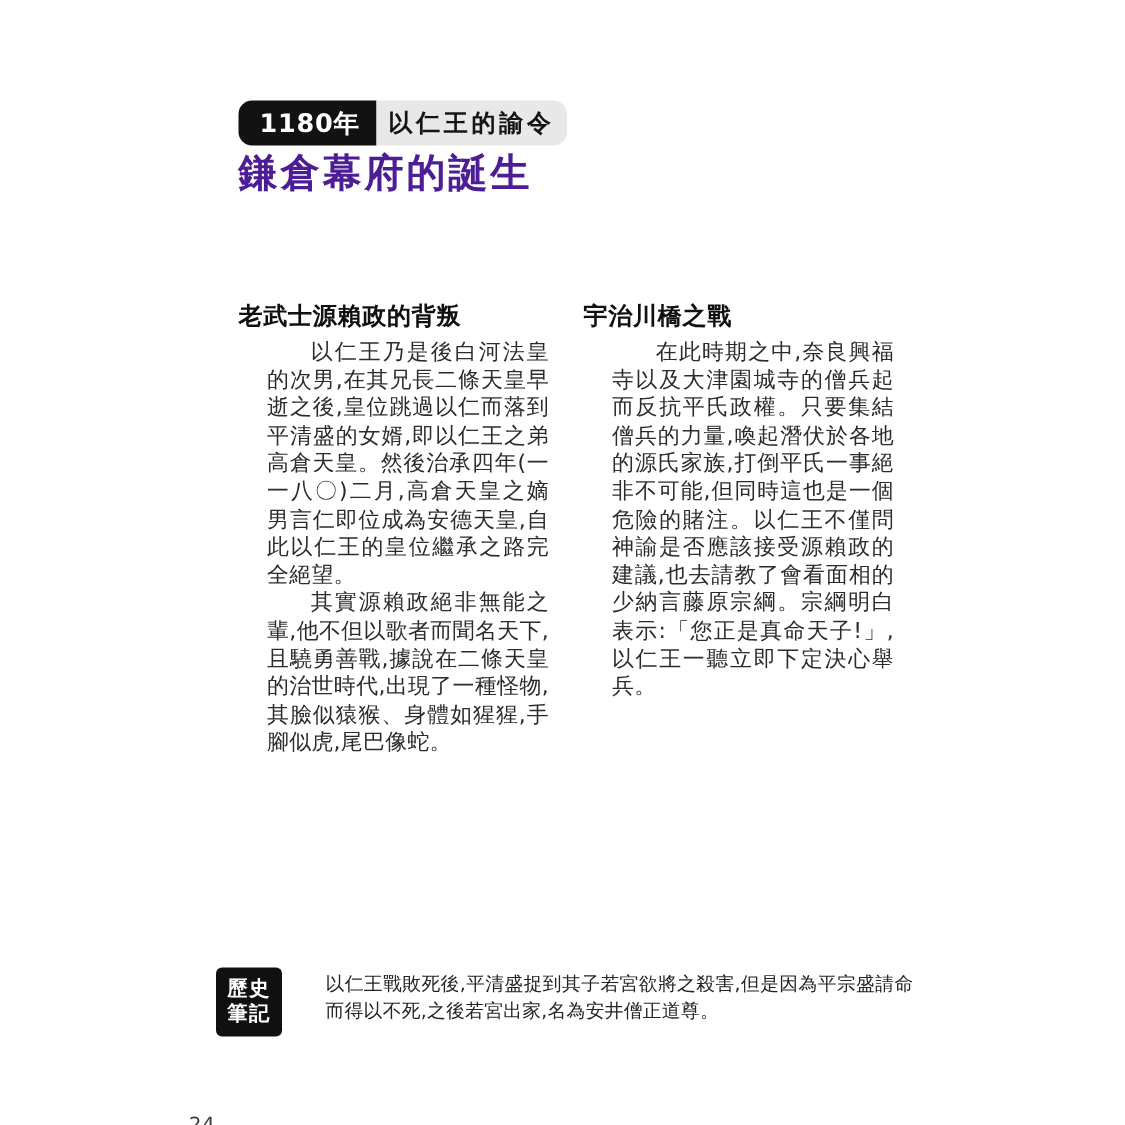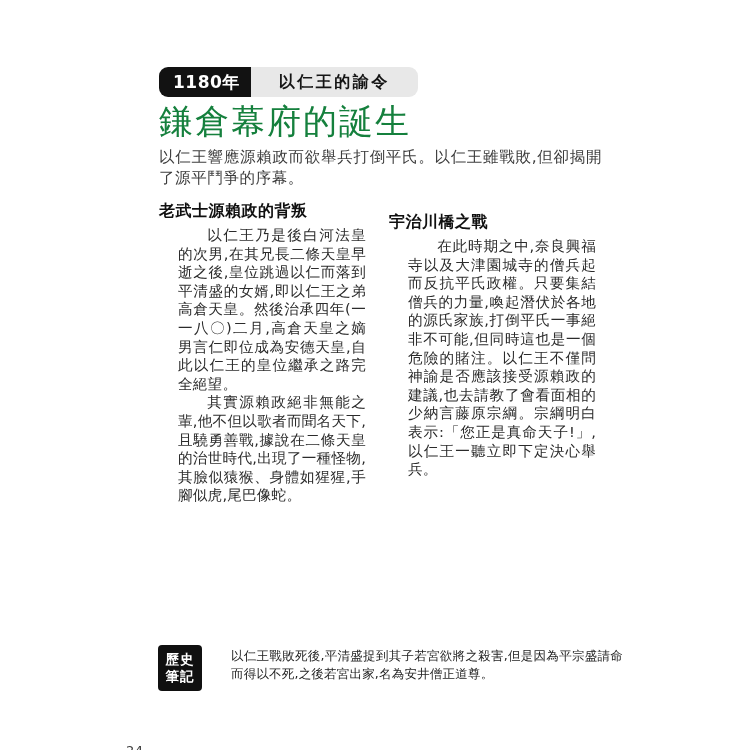--- a/index.html
+++ b/index.html
@@ -22,58 +22,58 @@
     font-weight: bold; font-size: 17px;
     display: flex; align-items: center;
     padding: 0 11px 0 14px;
     border-radius: 9px 0 0 9px;
     letter-spacing: 0.5px;
   }
   .topic-badge {
     background: #e8e8e8; color: #141414;
     font-weight: bold; font-size: 16px;
     display: flex; align-items: center;
-    padding: 0 28px;
+    padding: 0 8px;
     border-radius: 0 9px 9px 0;
     letter-spacing: 2.5px;
   }
   .title {
     margin-top: 5px;
-    font-size: 34px; font-weight: normal; color: #15803d;
+    font-size: 26px; font-weight: bold; color: #4c1d95;
     letter-spacing: 2px; line-height: 1.15;
   }
   .subtitle {
     margin-top: 6px; width: 443px;
     font-size: 15.5px; line-height: 21px;
     color: #3c3c3c; letter-spacing: 0.6px;
     text-align: justify;
   }
 
   
   .columns {
     position: absolute; left: 159px; top: 201px;
     width: 437px; display: flex; gap: 23px;
   }
   .col { width: 210px; }
   .col h2 {
     font-size: 16px; font-weight: bold; color: #101010;
     margin: 0 0 5px 0; letter-spacing: 0.5px; line-height: 20px;
   }
-  .col h2.mid-heading { margin-top: 11px; }
+  .col h2.mid-heading { }
   .col p {
     font-size: 14.6px; line-height: 18.6px;
     color: #2b2b2b; letter-spacing: 0.2px;
     text-align: justify; text-justify: inter-character;
     margin: 0;
   }
   .col p.indent { text-indent: 2em; margin-left: 19px; }
 
   
   .footnote {
-    position: absolute; left: 158px; top: 645px;
+    position: absolute; left: 144px; top: 645px;
     display: flex; gap: 13px; width: 465px; align-items: flex-start;
   }
   .note-badge {
     flex: 0 0 auto; width: 44px; height: 46px;
     background: #101010; color: #ffffff;
     border-radius: 4px;
     display: flex; flex-direction: column; justify-content: center; align-items: center;
     font-size: 13.5px; font-weight: bold; line-height: 17px;
     letter-spacing: 1px;
   }
@@ -94,21 +94,20 @@
 <body>
 
 <div class="page">
 
   <div class="header">
     <div class="badge-row">
       <span class="year-badge">1180年</span>
       <span class="topic-badge">以仁王的諭令</span>
     </div>
     <h1 class="title">鎌倉幕府的誕生</h1>
-    <p class="subtitle">以仁王響應源賴政而欲舉兵打倒平氏。以仁王雖戰敗,但卻揭開了源平鬥爭的序幕。</p>
   </div>
 
   <div class="columns">
     <div class="col">
       <h2>老武士源賴政的背叛</h2>
       <p class="indent">以仁王乃是後白河法皇的次男,在其兄長二條天皇早逝之後,皇位跳過以仁而落到平清盛的女婿,即以仁王之弟高倉天皇。然後治承四年(一一八〇)二月,高倉天皇之嫡男言仁即位成為安德天皇,自此以仁王的皇位繼承之路完全絕望。</p>
       <p class="indent">其實源賴政絕非無能之輩,他不但以歌者而聞名天下,且驍勇善戰,據說在二條天皇的治世時代,出現了一種怪物,其臉似猿猴、身體如猩猩,手腳似虎,尾巴像蛇。</p>
     </div>
     <div class="col">
       <h2 class="mid-heading">宇治川橋之戰</h2>

